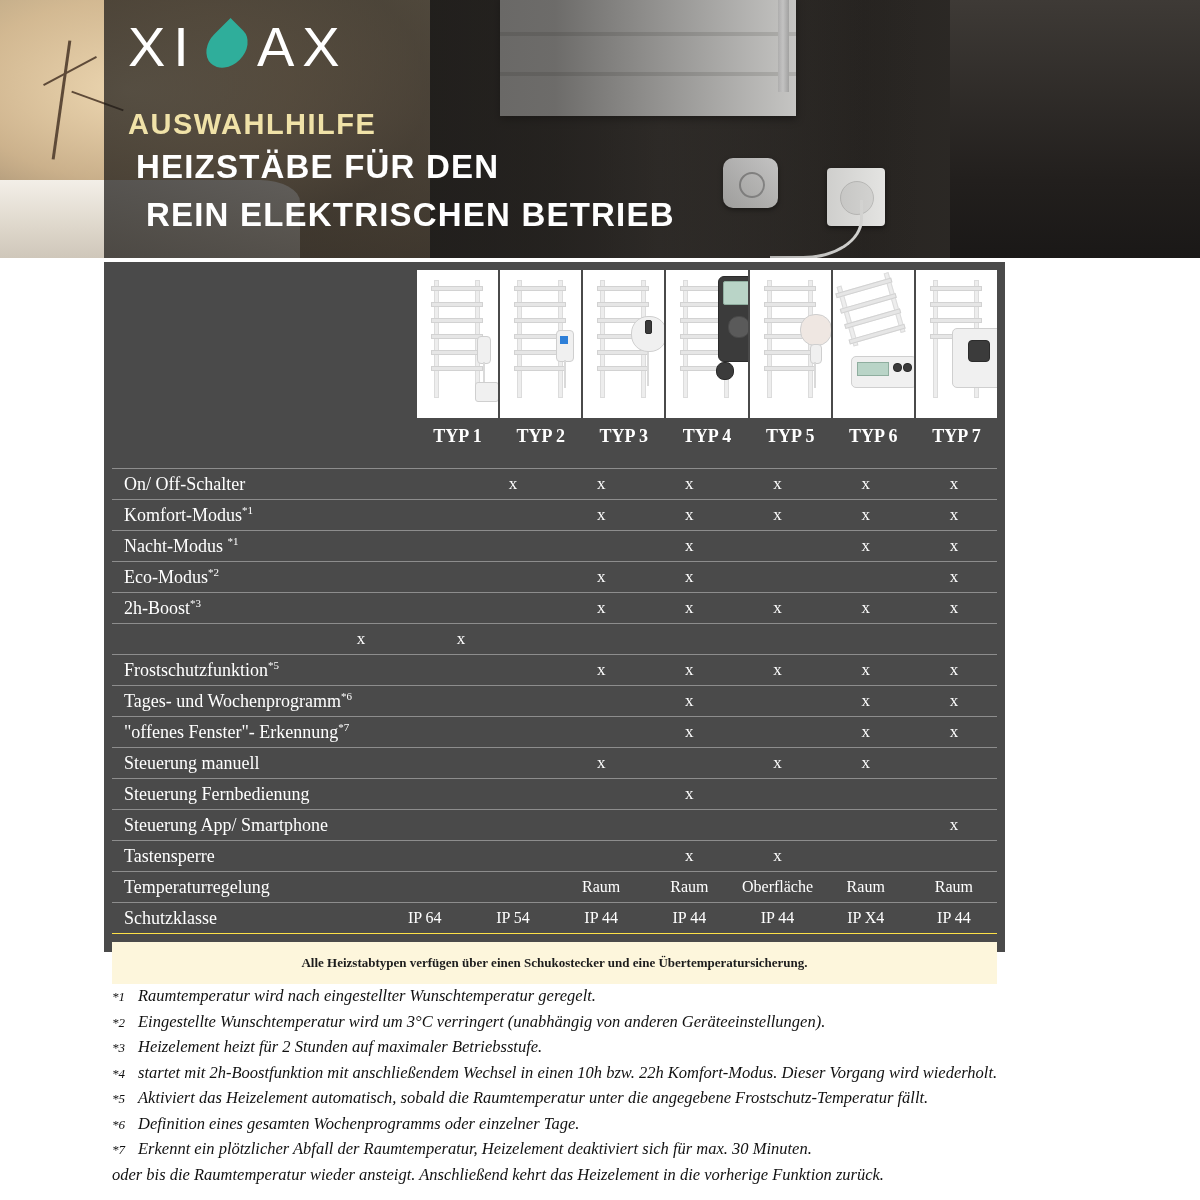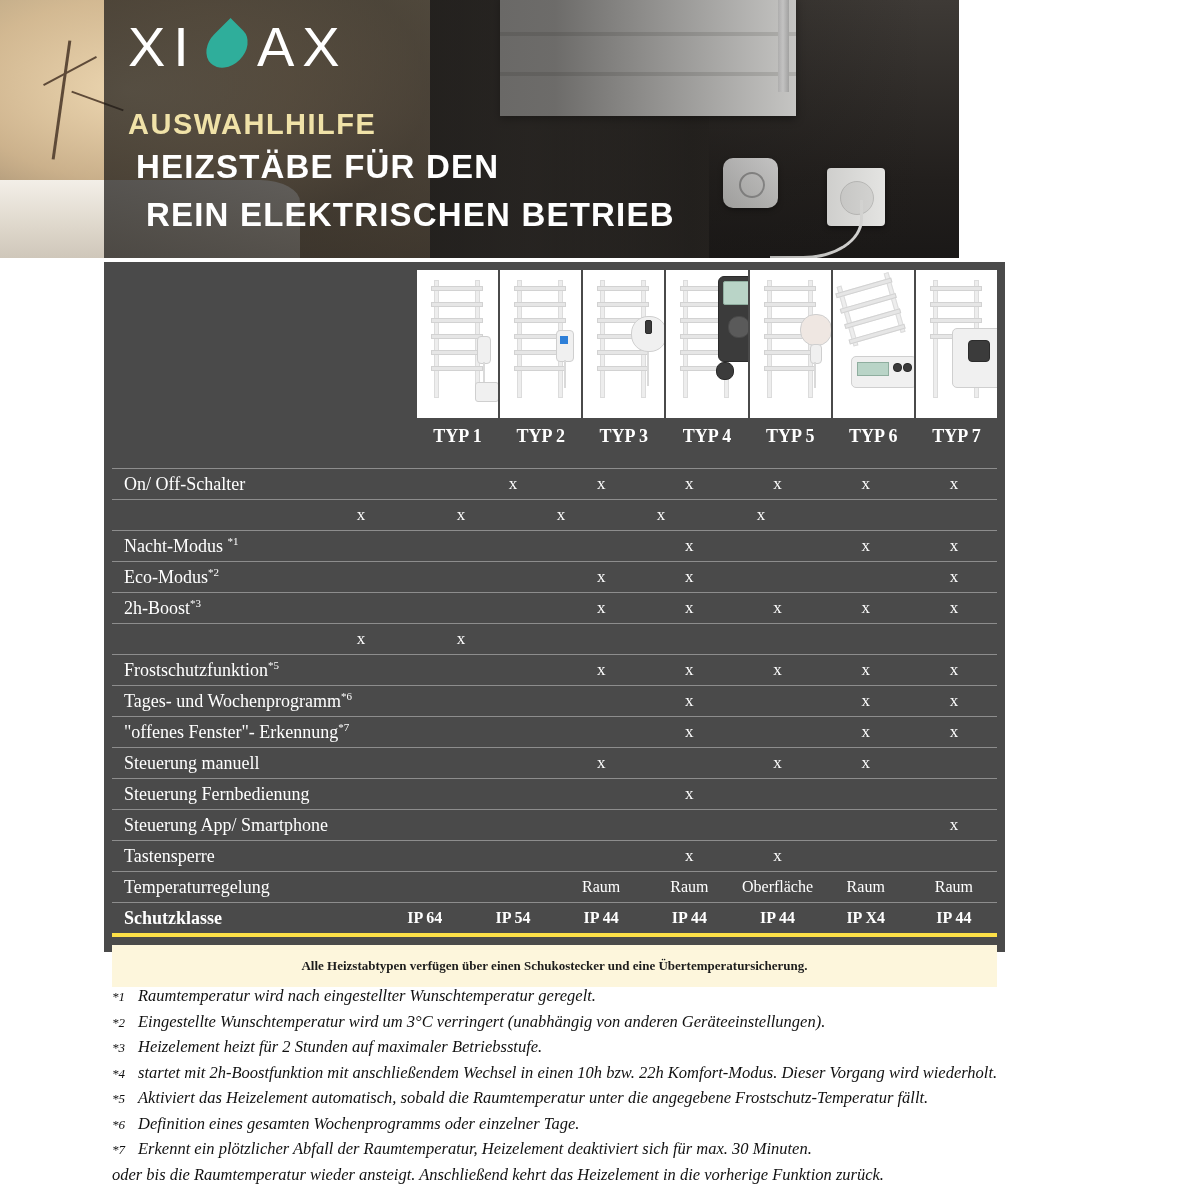--- a/index.html
+++ b/index.html
@@ -11,21 +11,21 @@
     width: 1200px;
     height: 1200px;
     font-family: "Liberation Sans", sans-serif;
     overflow: hidden;
     position: relative;
   }
 
   
   .hero {
     position: relative;
-    width: 959px;
+    width: 1200px;
     height: 258px;
     overflow: hidden;
     background: #0369a1;
   }
   .hero-bg {
     position: absolute;
     inset: 0;
     background:
       linear-gradient(115deg, rgba(255,255,255,0.05) 0 2px, rgba(0,0,0,0) 2px 34px),
       linear-gradient(65deg, rgba(255,255,255,0.04) 0 1px, rgba(0,0,0,0) 1px 27px),
@@ -246,21 +246,21 @@
 
   .grid {
     margin-top: 14px;
   }
   .row {
     display: flex;
     height: 30px;
     border-top: 1px solid #8d8d8d;
     align-items: center;
   }
-  .row:last-child { border-bottom: 4px solid #fde047; font-weight: bold; }
+  .row:last-child { border-bottom: 1px solid #fde047; }
   .row-label {
     width: 305px;
     color: #ffffff;
     font-size: 18px;
     padding-left: 12px;
     box-sizing: border-box;
     font-family: "Liberation Serif", serif;
     white-space: nowrap;
   }
   .row-label sup {
@@ -477,20 +477,21 @@
         <div class="row-label">On/ Off-Schalter</div>
         <div class="cell"></div>
         <div class="cell">x</div>
         <div class="cell">x</div>
         <div class="cell">x</div>
         <div class="cell">x</div>
         <div class="cell">x</div>
         <div class="cell">x</div>
       </div>
       <div class="row">
+        <div class="row-label">Komfort-Modus<sup>*1</sup></div>
         <div class="cell"></div>
         <div class="cell"></div>
         <div class="cell">x</div>
         <div class="cell">x</div>
         <div class="cell">x</div>
         <div class="cell">x</div>
         <div class="cell">x</div>
       </div>
       <div class="row">
         <div class="row-label">Nacht-Modus <sup>*1</sup></div>

